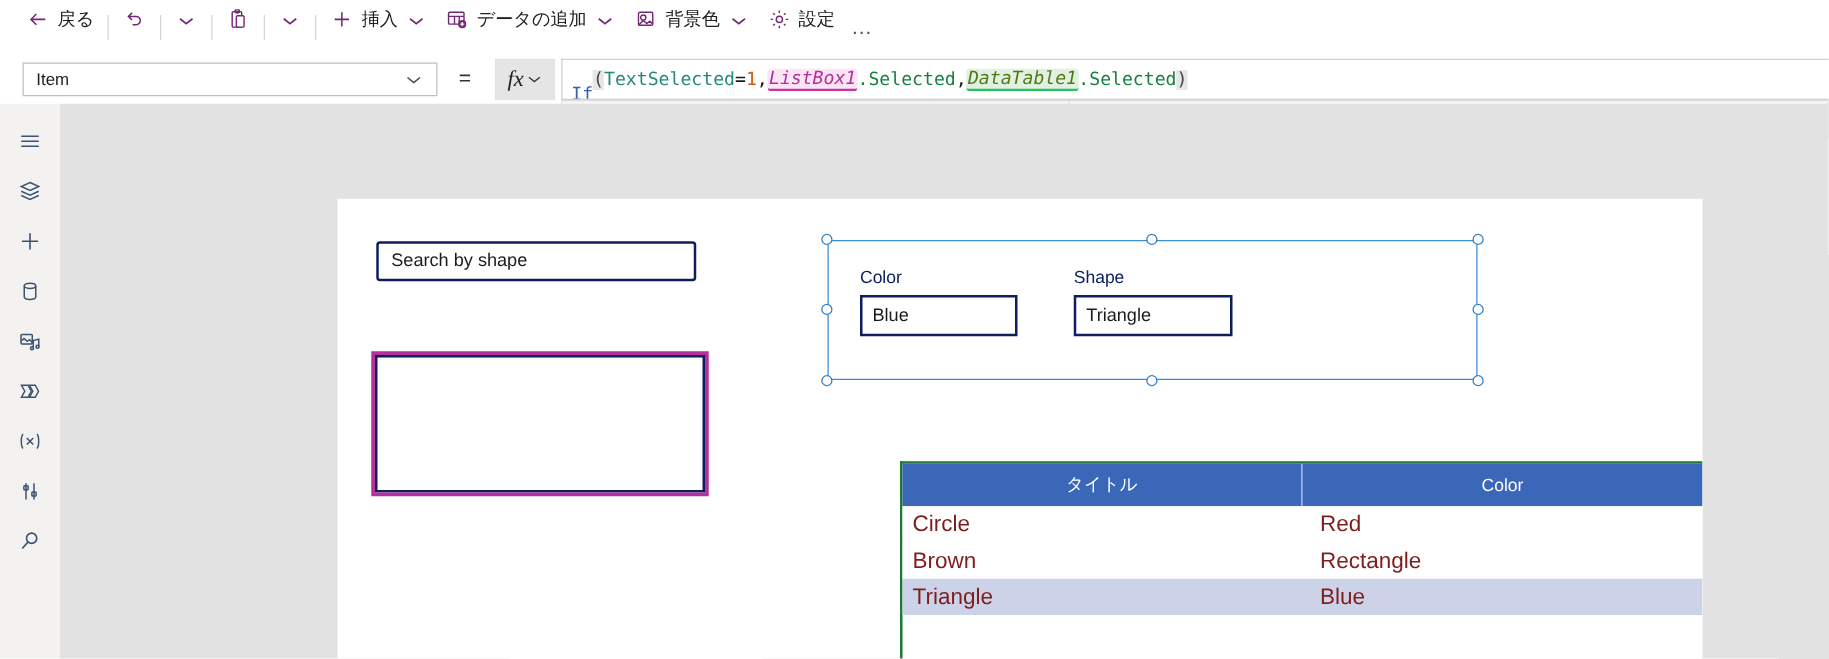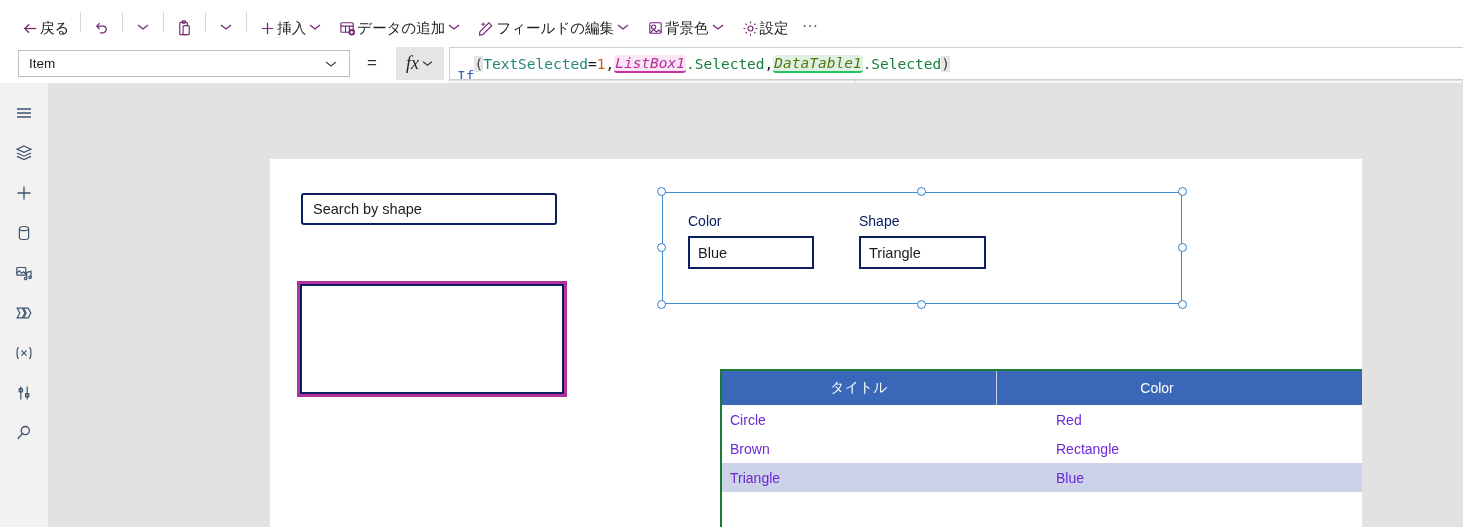--- a/index.html
+++ b/index.html
@@ -24,23 +24,24 @@
     left: 0; top: 0;
     width: 1463px; height: 44px;
     background: #ffffff;
     display: flex;
     align-items: center;
     padding-left: 14px;
     gap: 0;
   }
   .cmd-item {
     display: flex;
-    align-items: flex-end;
+    align-items: flex-start;
     height: 32px;
     padding: 0 7px;
+    gap: 6px;
     color: #262626;
     font-size: 14.5px;
     white-space: nowrap;
     cursor: default;
     border-radius: 2px;
   }
   .cmd-label { color: #212121; font-size: 14.5px; }
   .cmd-ico {
     width: 19px; height: 19px;
     display: inline-flex;
@@ -311,32 +312,32 @@
     background: #3a67b8;
   }
   .dt-head .dt-cell {
     color: #ffffff;
     font-size: 14px;
     display: flex;
     align-items: center;
     justify-content: center;
     height: 100%;
   }
-  .dt-head .dt-cell:first-child { width: 275px; border-right: 1px solid #c6d2ea; }
+  .dt-head .dt-cell:first-child { width: 320px; border-right: 1px solid #c6d2ea; }
   .dt-head .dt-cell:last-child  { width: 320px; }
   .dt-row {
     display: flex;
     height: 29px;
     align-items: center;
     background: #ffffff;
   }
   .dt-row.selected { background: #ccd3e8; }
   .dt-row .dt-cell {
-    font-size: 14px;
-    color: #6d28d9;
+    font-size: 18px;
+    color: #7f1d1d;
     display: flex;
     align-items: center;
     height: 100%;
   }
   .dt-row .dt-cell:first-child { width: 320px; padding-left: 8px; }
   .dt-row .dt-cell:last-child  { width: 320px; padding-left: 14px; }
 </style>
 </head>
 <body>
 
@@ -419,34 +420,20 @@
         </svg>
       </span>
       <span class="cmd-label">データの追加</span>
       <span class="chev">
         <svg width="12" height="8" viewBox="0 0 12 8" fill="none" stroke="#742774" stroke-width="1.3">
             <path d="M1 2l5 4 5-4"></path>
           </svg>
       </span>
     </div>
 
-    <div class="cmd-item">
-      <span class="cmd-ico">
-        <svg width="19" height="19" viewBox="0 0 20 20" fill="none" stroke="#742774" stroke-width="1.2">
-          <path d="M3 13.5L12.5 4l3 3L6 16.5 2.7 17z"></path>
-          <path d="M4.5 5.5h4M6.5 3.5v4" stroke-width="1"></path>
-        </svg>
-      </span>
-      <span class="cmd-label">フィールドの編集</span>
-      <span class="chev">
-        <svg width="12" height="8" viewBox="0 0 12 8" fill="none" stroke="#742774" stroke-width="1.3">
-            <path d="M1 2l5 4 5-4"></path>
-          </svg>
-      </span>
-    </div>
 
     <div class="cmd-item">
       <span class="cmd-ico">
         <svg width="19" height="19" viewBox="0 0 20 20" fill="none" stroke="#742774" stroke-width="1.2">
           <rect x="4" y="4" width="12" height="11" rx="1.2"></rect>
           <circle cx="8" cy="8.5" r="2.2"></circle>
           <path d="M4 15l4-4 3 2.6 2.5-2 2.5 2.4"></path>
         </svg>
       </span>
       <span class="cmd-label">背景色</span>

